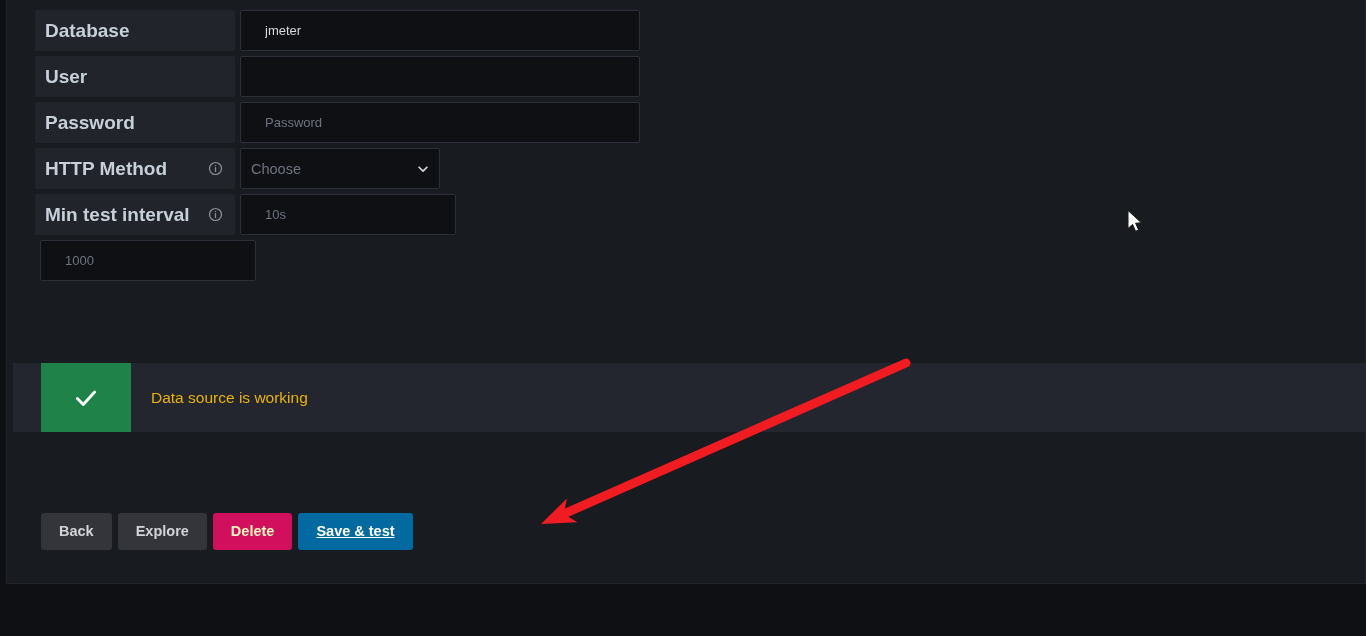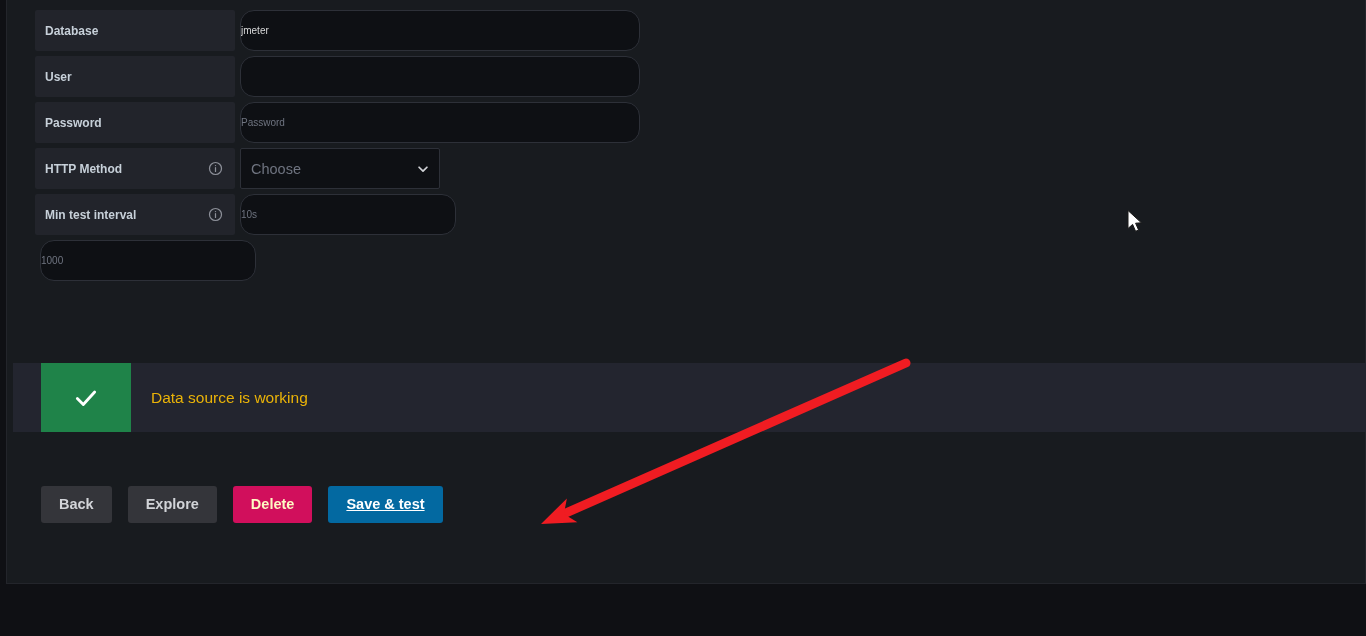--- a/index.html
+++ b/index.html
@@ -49,46 +49,46 @@
     width: 200px;
     height: 41px;
     box-sizing: border-box;
     background: #22242b;
     border-radius: 2px;
     display: flex;
     align-items: center;
     justify-content: space-between;
     padding: 0 12px 0 10px;
     color: #c7d0d9;
-    font-size: 12px;
+    font-size: 19px;
     font-weight: bold;
   }
   .field-label .label-text {
     white-space: nowrap;
   }
 
   .info-icon {
     width: 15px;
     height: 15px;
     flex: 0 0 auto;
     color: #8d9099;
     display: block;
   }
 
   .field-input {
     height: 41px;
     box-sizing: border-box;
     margin-left: 5px;
     background: #0e1014;
     border: 1px solid #2d3038;
-    border-radius: 14px;
+    border-radius: 2px;
     color: #d8d9da;
-    font-size: 10px;
+    font-size: 13px;
     font-family: "Liberation Sans", sans-serif;
-    padding: 0 0;
+    padding: 0 24px;
     outline: none;
   }
   .field-input::placeholder {
     color: #6f7480;
     opacity: 1;
   }
   .field-input.wide  { width: 400px; }
   .field-input.narrow{ width: 216px; }
 
   .select-wrap {
@@ -153,23 +153,23 @@
     align-items: center;
     padding-left: 20px;
     color: #eab308;
     font-size: 15.5px;
   }
 
   
   #action-buttons {
     position: absolute;
     left: 34px;
-    top: 488px;
-    display: flex;
-    gap: 16px;
+    top: 515px;
+    display: flex;
+    gap: 6px;
   }
   .btn {
     height: 37px;
     border: none;
     border-radius: 3px;
     font-family: "Liberation Sans", sans-serif;
     font-size: 14.5px;
     font-weight: bold;
     cursor: pointer;
     padding: 0 18px;

